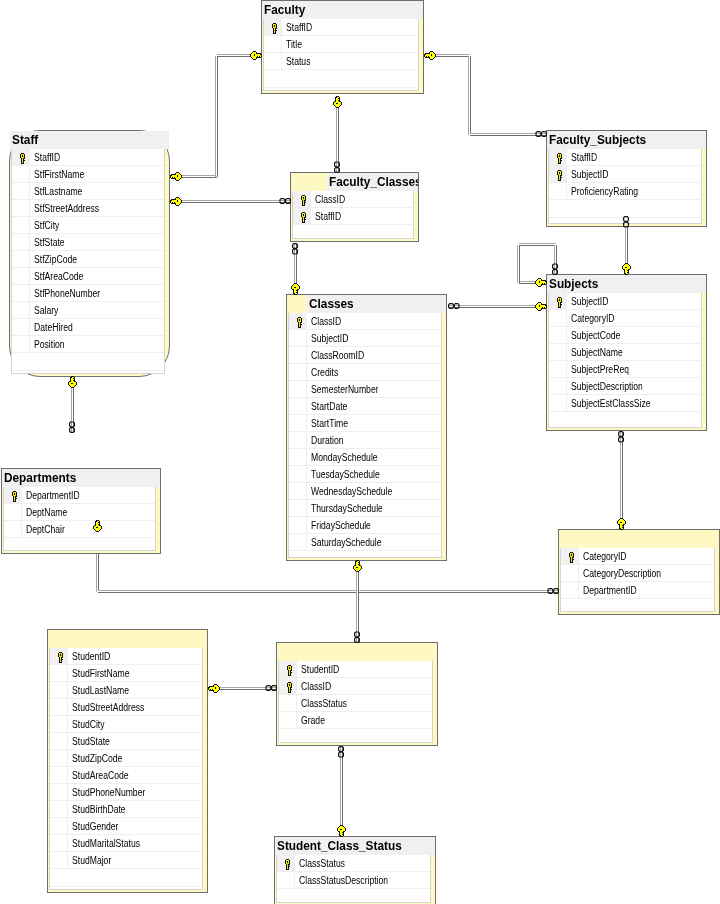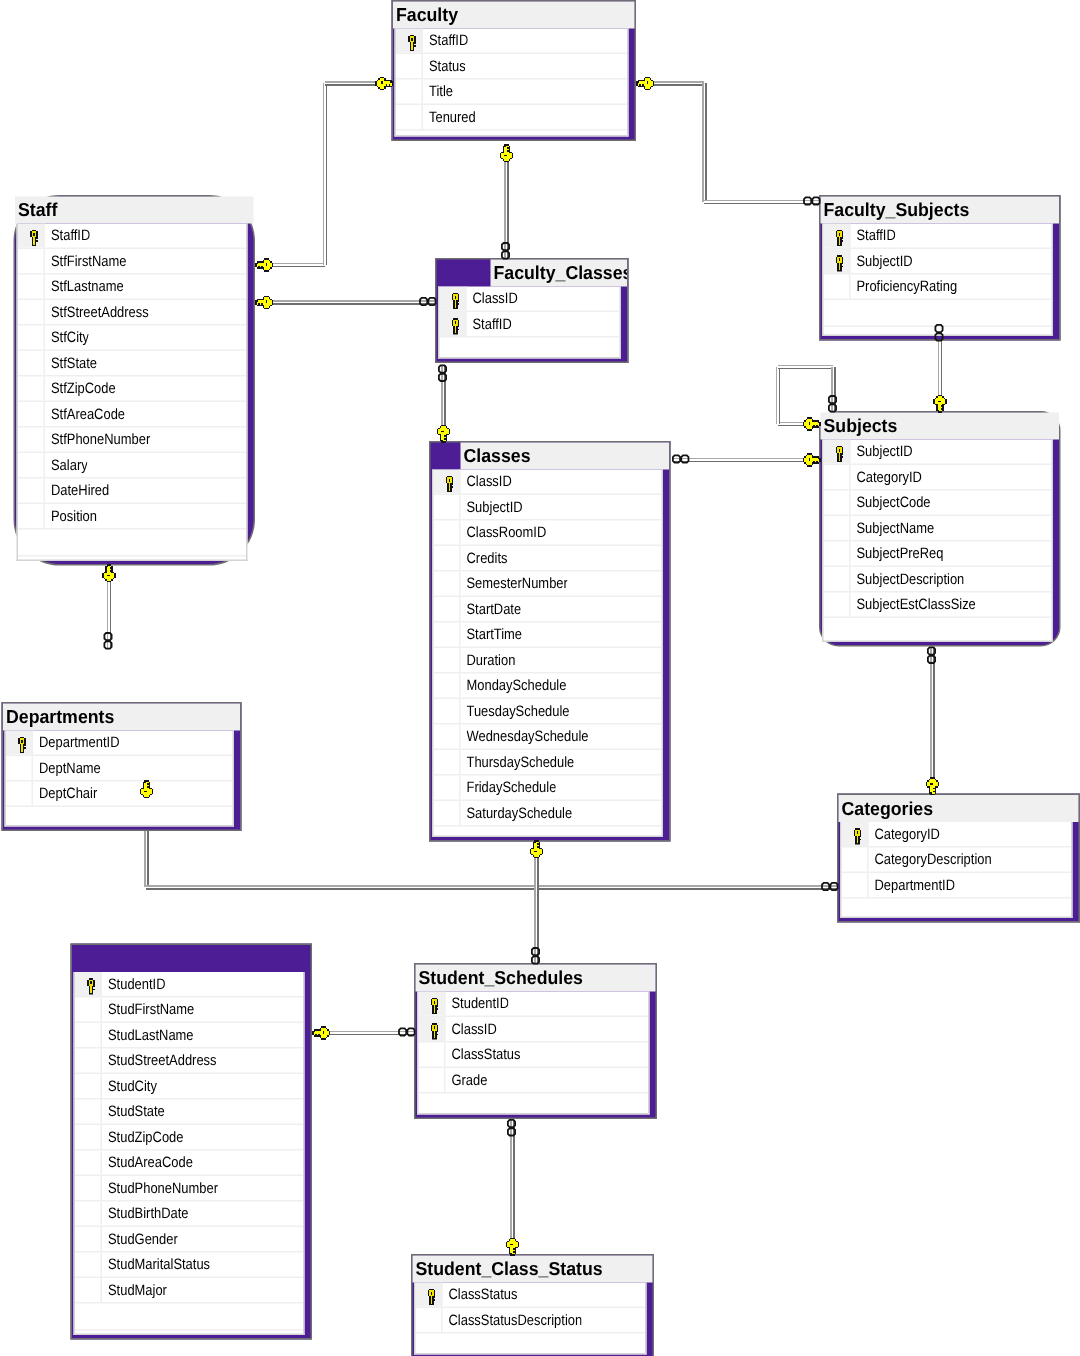--- a/index.html
+++ b/index.html
@@ -2,21 +2,21 @@
 <html><head>
 <meta charset="utf-8">
 <title>Relationships</title>
 <style>
   html,body{margin:0;padding:0;background:#ffffff;}
   body{width:720px;height:904px;position:relative;overflow:hidden;
        font-family:"Liberation Sans","DejaVu Sans",sans-serif;}
   #canvas{position:absolute;left:0;top:0;width:720px;height:904px;overflow:hidden;}
   #links{position:absolute;left:0;top:0;width:720px;height:904px;pointer-events:none;z-index:1;}
   #marks{position:absolute;left:0;top:0;width:720px;height:904px;pointer-events:none;z-index:5;}
-  .tbl{position:absolute;box-sizing:border-box;background:#4c1d95;z-index:2;
+  .tbl{position:absolute;box-sizing:border-box;background:#fef9c3;z-index:2;
        border:1px solid #6e6e6e;text-align:center;}
   .tbl .hdr{height:18px;background:#f0f0f0;position:relative;
        box-sizing:border-box;overflow:hidden;white-space:nowrap;}
   .tbl .hdr span{position:absolute;left:2px;top:2px;
        font-weight:bold;font-size:12.5px;line-height:14px;color:#000;
        display:inline-block;transform:scaleX(0.945);transform-origin:left top;}
   .tbl .body{position:absolute;left:1px;right:4px;top:18px;bottom:2px;
        background:#fff;overflow:hidden;box-sizing:border-box;
        border:1px solid #d4d4d4;border-top:none;}
   .tbl .row{height:17px;display:flex;box-sizing:border-box;
@@ -159,29 +159,25 @@
               <rect x="2" y="9" width="1" height="1" fill="#101018" shape-rendering="crispEdges"></rect>
               <rect x="3" y="9" width="1" height="1" fill="#f2e400" shape-rendering="crispEdges"></rect>
               <rect x="4" y="9" width="1" height="1" fill="#101018" shape-rendering="crispEdges"></rect>
               <rect x="2" y="10" width="3" height="1" fill="#101018" shape-rendering="crispEdges"></rect>
             </svg>
           </div>
           <div class="lbl">StaffID</div>
         </div>
         <div class="row">
           <div class="kcell"></div>
+          <div class="lbl">Title</div>
+        </div>
+        <div class="row">
+          <div class="kcell"></div>
           <div class="lbl">Status</div>
-        </div>
-        <div class="row">
-          <div class="kcell"></div>
-          <div class="lbl">Title</div>
-        </div>
-        <div class="row">
-          <div class="kcell"></div>
-          <div class="lbl">Tenured</div>
         </div>
         <div class="blankrow"></div>
       </div>
     </div>
     <div class="tbl" style="left: 9px; top: 130px; width: 161px; height: 247px; border-radius: 31px;">
       <div class="hdr">
         <span>Staff</span>
       </div>
       <div class="body">
         <div class="row pk">
@@ -444,21 +440,21 @@
               <rect x="3" y="9" width="1" height="1" fill="#f2e400" shape-rendering="crispEdges"></rect>
               <rect x="4" y="9" width="1" height="1" fill="#101018" shape-rendering="crispEdges"></rect>
               <rect x="2" y="10" width="3" height="1" fill="#101018" shape-rendering="crispEdges"></rect>
             </svg>
           </div>
           <div class="lbl">StaffID</div>
         </div>
         <div class="blankrow"></div>
       </div>
     </div>
-    <div class="tbl" style="left: 546px; top: 274px; width: 161px; height: 157px; border-radius: 13px;">
+    <div class="tbl" style="left: 546px; top: 274px; width: 161px; height: 157px;">
       <div class="hdr">
         <span>Subjects</span>
       </div>
       <div class="body">
         <div class="row pk">
           <div class="kcell">
             <svg class="kico" viewBox="0 0 7 11" width="7" height="11">
               <rect x="2" y="0" width="3" height="1" fill="#101018" shape-rendering="crispEdges"></rect>
               <rect x="1" y="1" width="1" height="1" fill="#101018" shape-rendering="crispEdges"></rect>
               <rect x="2" y="1" width="3" height="1" fill="#f2e400" shape-rendering="crispEdges"></rect>
@@ -673,23 +669,20 @@
           <div class="lbl">DeptName</div>
         </div>
         <div class="row">
           <div class="kcell"></div>
           <div class="lbl">DeptChair</div>
         </div>
         <div class="blankrow"></div>
       </div>
     </div>
     <div class="tbl" style="left: 558px; top: 529px; width: 162px; height: 86px;">
-      <div class="hdr">
-        <span>Categories</span>
-      </div>
       <div class="body">
         <div class="row pk">
           <div class="kcell">
             <svg class="kico" viewBox="0 0 7 11" width="7" height="11">
               <rect x="2" y="0" width="3" height="1" fill="#101018" shape-rendering="crispEdges"></rect>
               <rect x="1" y="1" width="1" height="1" fill="#101018" shape-rendering="crispEdges"></rect>
               <rect x="2" y="1" width="3" height="1" fill="#f2e400" shape-rendering="crispEdges"></rect>
               <rect x="5" y="1" width="1" height="1" fill="#101018" shape-rendering="crispEdges"></rect>
               <rect x="1" y="2" width="1" height="1" fill="#101018" shape-rendering="crispEdges"></rect>
               <rect x="2" y="2" width="1" height="1" fill="#f2e400" shape-rendering="crispEdges"></rect>
@@ -822,23 +815,20 @@
           <div class="lbl">StudMaritalStatus</div>
         </div>
         <div class="row">
           <div class="kcell"></div>
           <div class="lbl">StudMajor</div>
         </div>
         <div class="blankrow"></div>
       </div>
     </div>
     <div class="tbl" style="left: 276px; top: 642px; width: 162px; height: 104px;">
-      <div class="hdr">
-        <span>Student_Schedules</span>
-      </div>
       <div class="body">
         <div class="row pk">
           <div class="kcell">
             <svg class="kico" viewBox="0 0 7 11" width="7" height="11">
               <rect x="2" y="0" width="3" height="1" fill="#101018" shape-rendering="crispEdges"></rect>
               <rect x="1" y="1" width="1" height="1" fill="#101018" shape-rendering="crispEdges"></rect>
               <rect x="2" y="1" width="3" height="1" fill="#f2e400" shape-rendering="crispEdges"></rect>
               <rect x="5" y="1" width="1" height="1" fill="#101018" shape-rendering="crispEdges"></rect>
               <rect x="1" y="2" width="1" height="1" fill="#101018" shape-rendering="crispEdges"></rect>
               <rect x="2" y="2" width="1" height="1" fill="#f2e400" shape-rendering="crispEdges"></rect>

